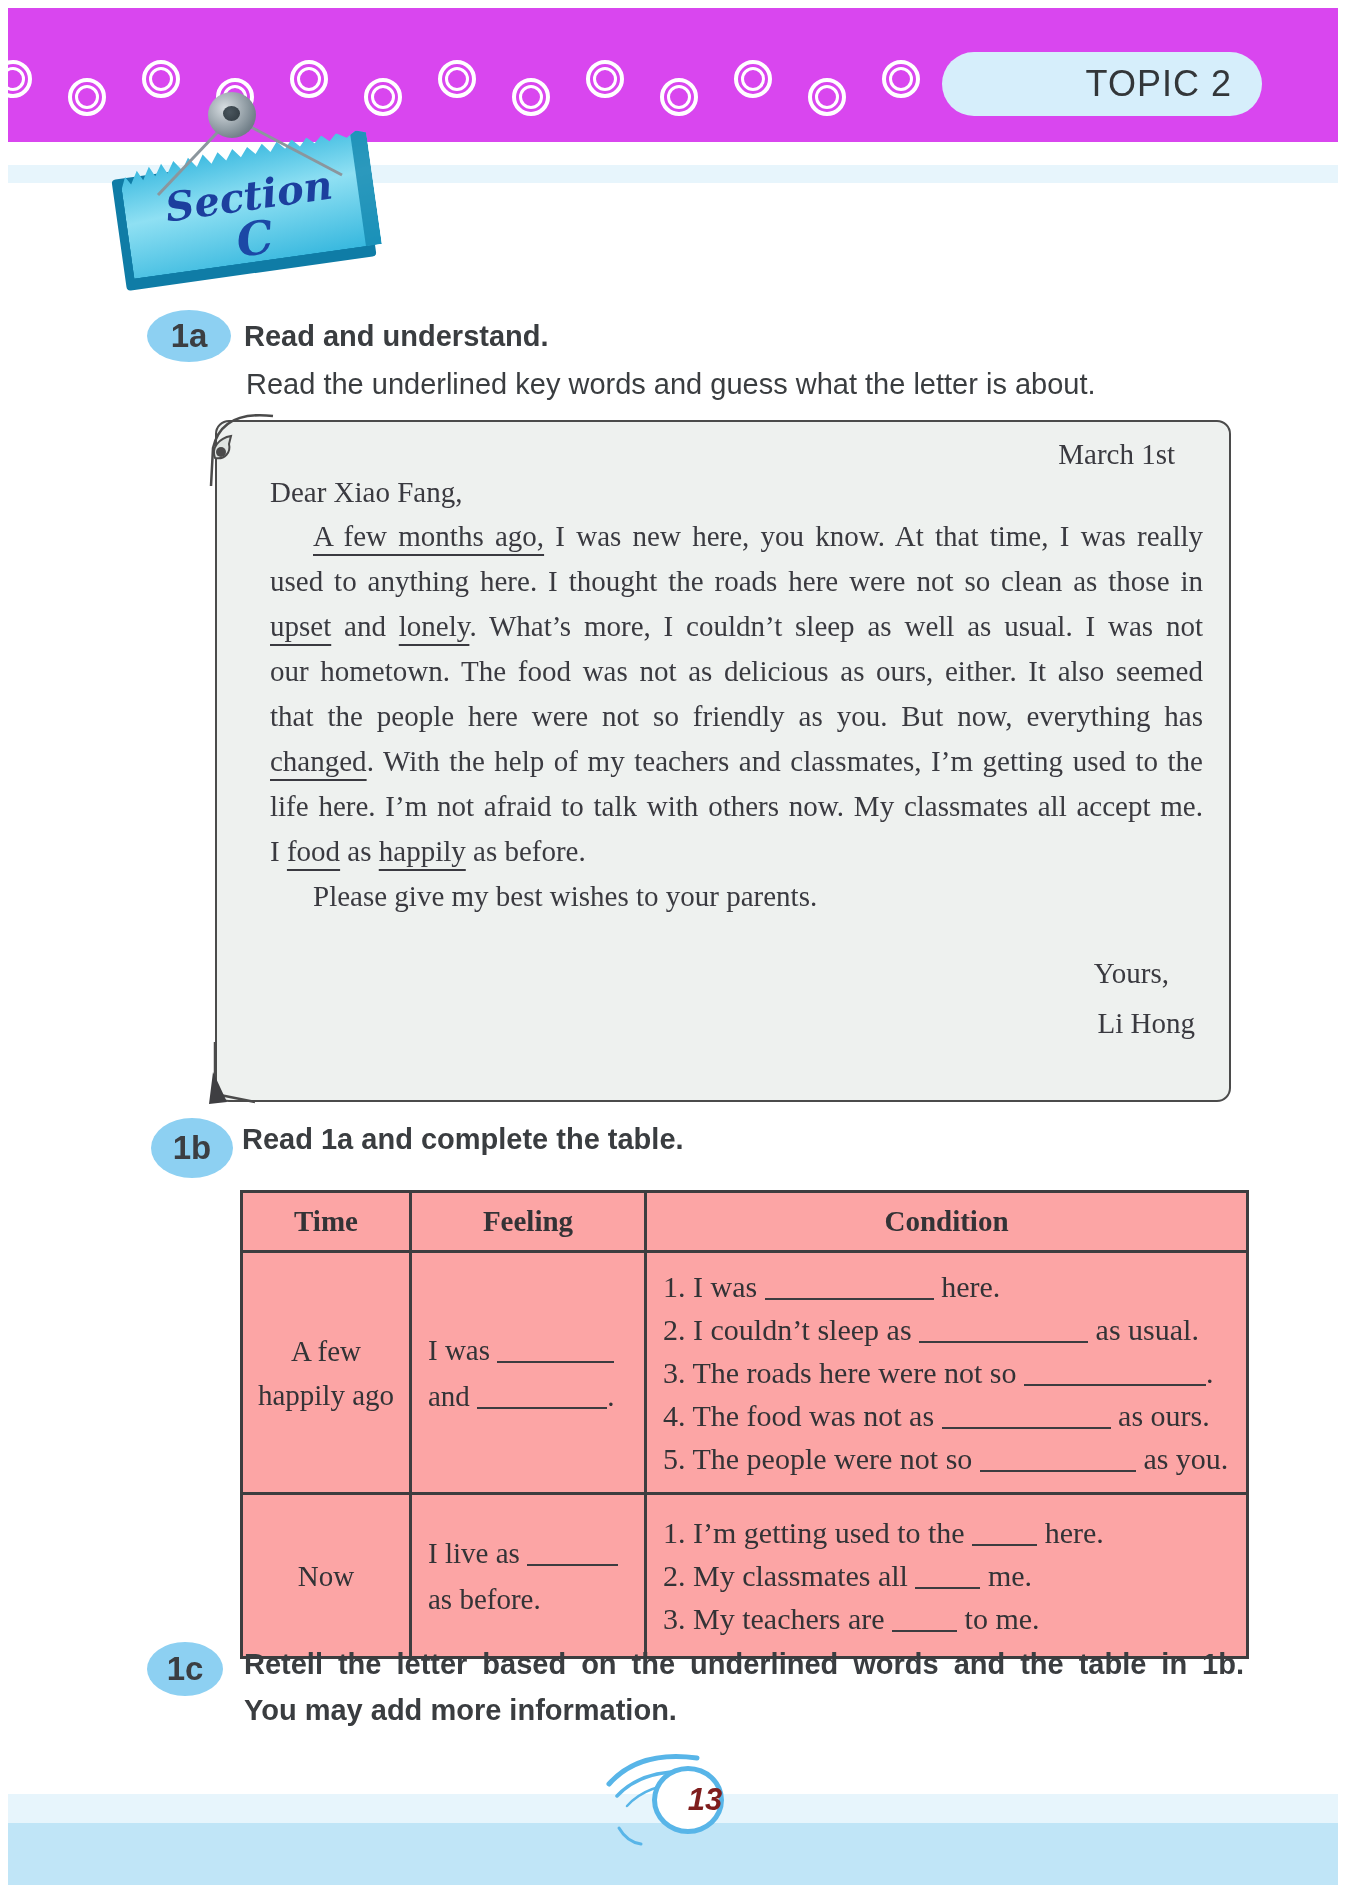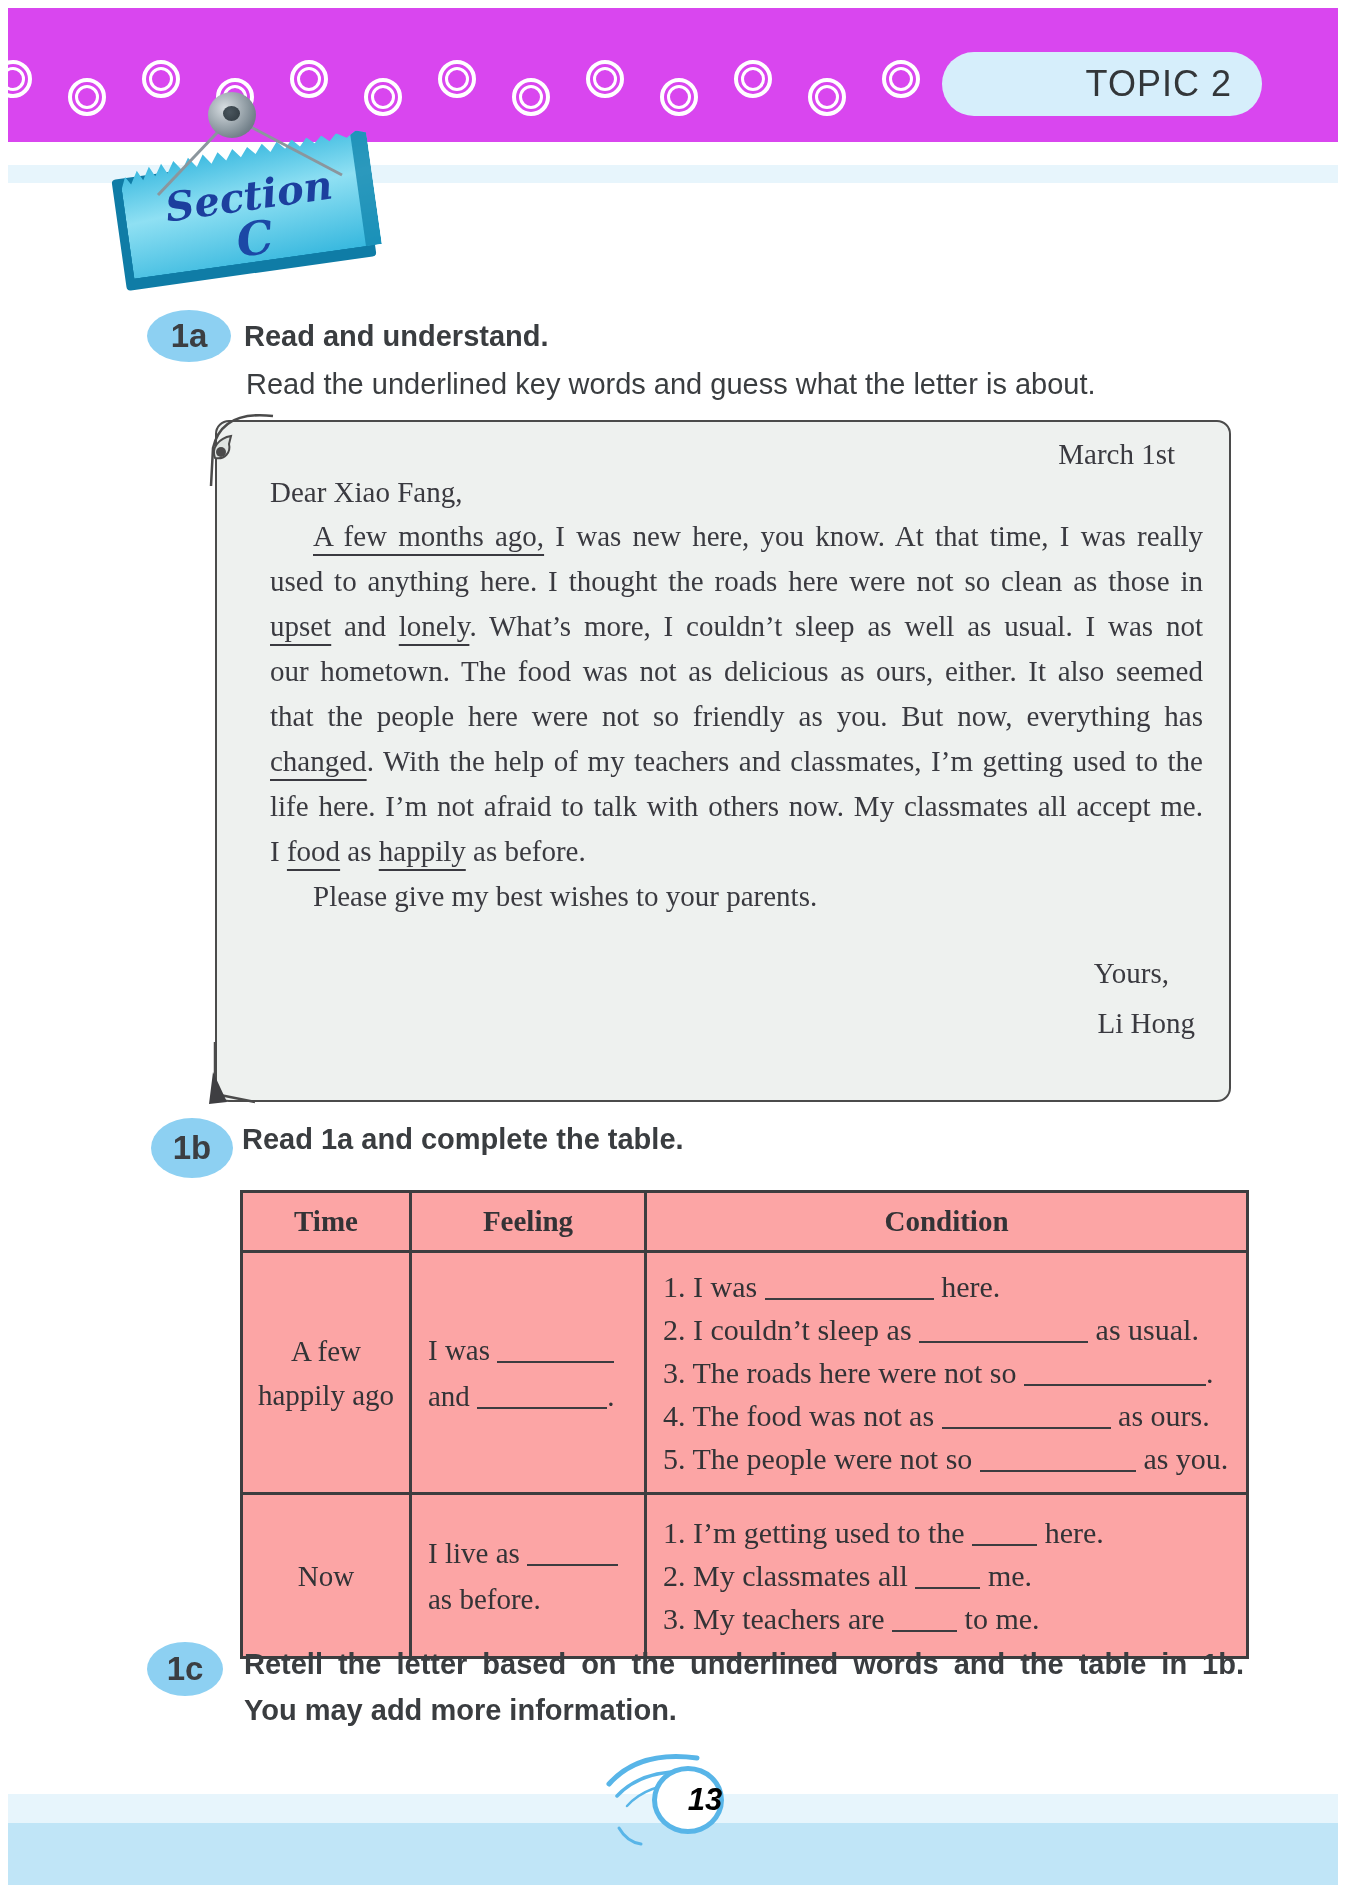--- a/index.html
+++ b/index.html
@@ -67,21 +67,21 @@
   td.c-cond{font-size:30px;padding:12px 6px 12px 16px;}
   .cond-line{line-height:43px;white-space:nowrap;}
   .blank{display:inline-block;border-bottom:2px solid #3c3c40;height:4px;transform:translateY(3px);}
 
   
   .c-line1{left:244px;top:1648px;width:1000px;font-weight:bold;font-size:29px;color:#3a3d40;
     text-align:justify;text-align-last:justify;}
   .c-line2{left:244px;top:1694px;font-weight:bold;font-size:29px;color:#3a3d40;}
   .page-circle{left:652px;top:1766px;width:62px;height:58px;border-radius:50%;background:#ffffff;
     border:5px solid #58b5e8;display:flex;align-items:center;justify-content:center;z-index:3;}
-  .page-circle span{font-weight:bold;font-style:italic;font-size:31px;color:#000000;margin-left:34px;}
+  .page-circle span{font-weight:bold;font-style:italic;font-size:31px;color:#7f1d1d;margin-left:34px;}
   .strip-light{left:8px;top:1794px;width:1330px;height:29px;background:#e7f5fc;z-index:1;}
   .strip-deep{left:8px;top:1823px;width:1330px;height:62px;background:#c0e5f7;z-index:1;}
 </style>
 </head>
 <body>
 
 <div class="abs top-band">
   <div id="rings">
       <span class="ring high" style="left: -14px;"></span>
       <span class="ring low" style="left: 60px;"></span>

